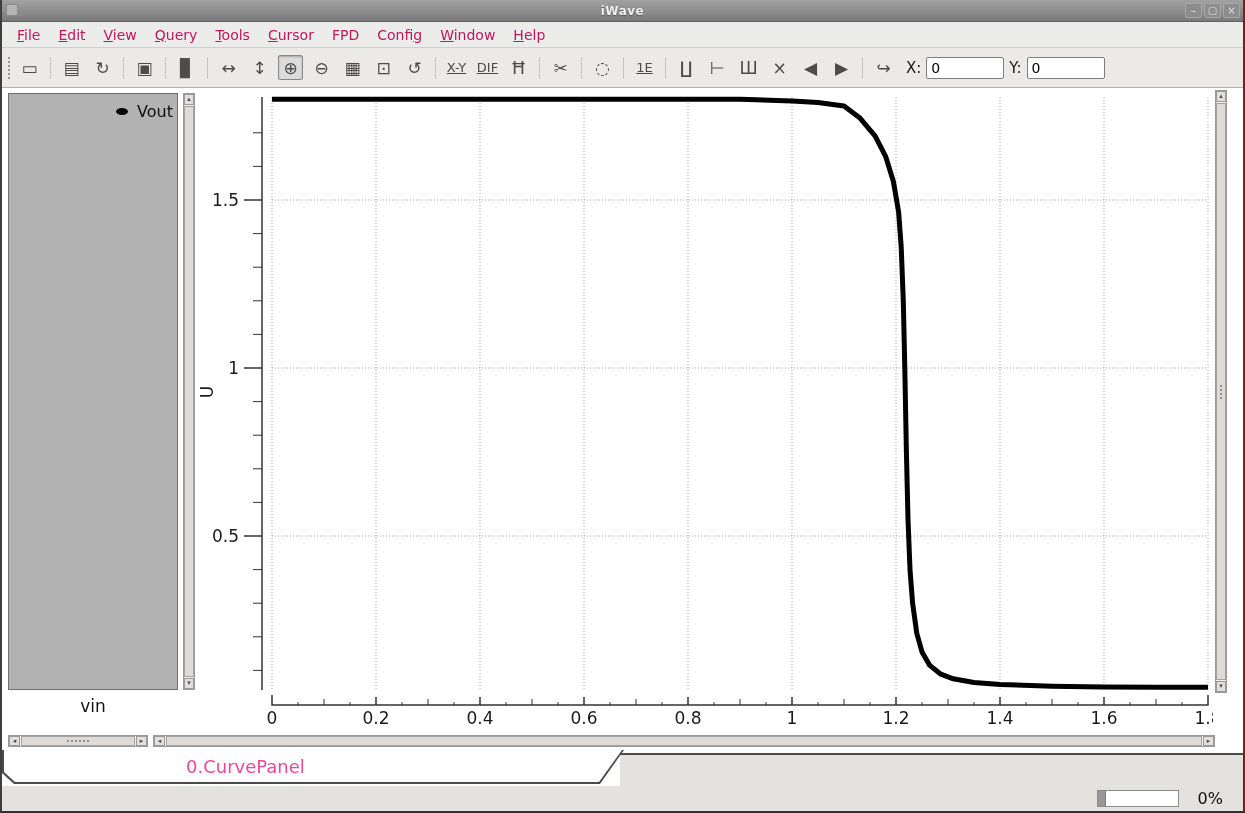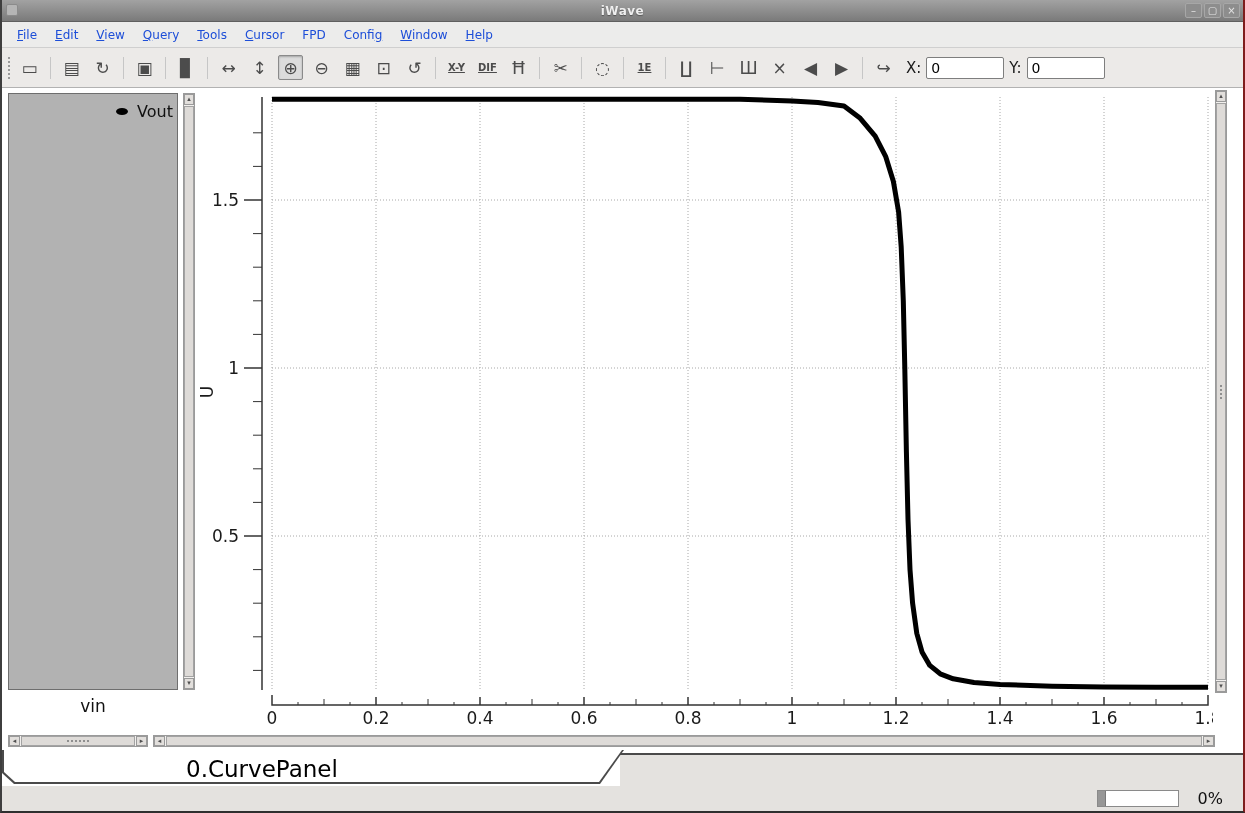--- a/index.html
+++ b/index.html
@@ -17,33 +17,33 @@
     border-bottom:1px solid #5f5f5f;
     display:flex; align-items:center; justify-content:center;
   }
   .titlebar .title{ color:#efefef; font-size:12px; font-weight:bold; text-shadow:0 1px 1px #555; letter-spacing:0.5px;}
   .win-icon{ position:absolute; left:4px; top:4px; width:12px; height:12px; background:#b5b5b5; border:1px solid #8b8b8b; border-radius:2px;}
   .win-controls{ position:absolute; right:3px; top:3px; display:flex; gap:2px;}
   .win-btn{ width:17px; height:15px; background:#8d8d8d; border:1px solid #a7a7a7; color:#e3e3e3;
     font-size:10px; line-height:13px; text-align:center; border-radius:2px; cursor:default;}
   
   .menubar{ height:26px; background:#ececeb; border-bottom:1px solid #cfcfcf; display:flex; align-items:center; padding-left:6px;}
-  .menu-item{ font-size:12px; color:#1d4ed8; padding:2px 9px; cursor:default;}
+  .menu-item{ font-size:14px; color:#be185d; padding:2px 9px; cursor:default;}
   .menu-item u{ text-decoration:underline; }
   
   .toolbar{ height:40px; background:#eceae8; border-bottom:1px solid #b2b2b2; display:flex; align-items:center; padding-left:4px;}
   .tb-handle{ width:4px; height:22px; border-left:2px dotted #9a9a9a; margin:0 5px 0 2px;}
   .tb-icons{ display:flex; align-items:center; gap:6px;}
   .tb-icon{
     width:25px; height:25px; display:flex; align-items:center; justify-content:center;
     font-size:17px; color:#4c4c4c; background:transparent; border:1px solid transparent;
     font-family:"DejaVu Sans",sans-serif; cursor:default; user-select:none;
   }
   .tb-icon.pressed{ border:1px solid #8a8a8a; background:#dcdcdc; border-radius:2px; box-shadow:inset 0 1px 2px rgba(0,0,0,.25);}
-  .tb-icon.text-icon{ font-size:10px; font-weight:bold; text-decoration:underline; letter-spacing:0;}
+  .tb-icon.text-icon{ font-size:13px; font-weight:normal; text-decoration:underline; letter-spacing:0;}
   .tb-sep{ width:1px; height:22px; background:#c6c6c6; margin:0 2px;}
   .coord-fields{ display:flex; align-items:center; gap:5px; margin-left:10px;}
   .coord-label{ font-size:15px; color:#1a1a1a;}
   .coord-input{ width:78px; height:22px; border:1px solid #7e7e7e; background:#fff; font-size:14px;
     font-family:"DejaVu Sans",sans-serif; padding:0 4px; border-radius:2px;}
   
   .main{ position:relative; height:662px; background:#fff;}
   .legend-panel{
     position:absolute; left:6px; top:5px; width:170px; height:597px;
     background:#b2b2b2; border:1px solid #6e6e6e;
@@ -69,21 +69,21 @@
   .tabbar{ position:relative; height:36px; background:#fff;}
   .tab-filler{ position:absolute; left:618px; right:0; top:3px; bottom:0; background:#e4e2df; border-top:2px solid #4a4a4a;}
   .tab-outer{
     position:absolute; left:0; top:0; width:622px; height:34px; background:#4a4a4a; z-index:1;
     clip-path:polygon(0 0, 100% 0, calc(100% - 24px) 100%, 12px 100%, 0 calc(100% - 11px));
   }
   .tab-inner{
     position:absolute; left:2px; top:0; right:2px; bottom:2px; background:#fff;
     clip-path:polygon(0 0, 100% 0, calc(100% - 23px) 100%, 11px 100%, 0 calc(100% - 10px));
   }
-  .tab-label{ position:absolute; left:182px; top:6px; font-size:23px; color:#000000;}
+  .tab-label{ position:absolute; left:182px; top:6px; font-size:18px; color:#ec4899;}
   
   .statusbar{ position:relative; height:25px; background:#e4e2df;}
   .progress{ position:absolute; right:64px; top:4px; width:82px; height:17px; background:#fff; border:1px solid #8a8a8a;}
   .progress-fill{ height:100%; background:#979797; border-right:1px solid #7a7a7a;}
   .progress-label{ position:absolute; right:20px; top:3px; font-size:16px; color:#111;}
   svg text{ font-family:"DejaVu Sans",sans-serif; }
 </style>
 </head>
 <body>
 

